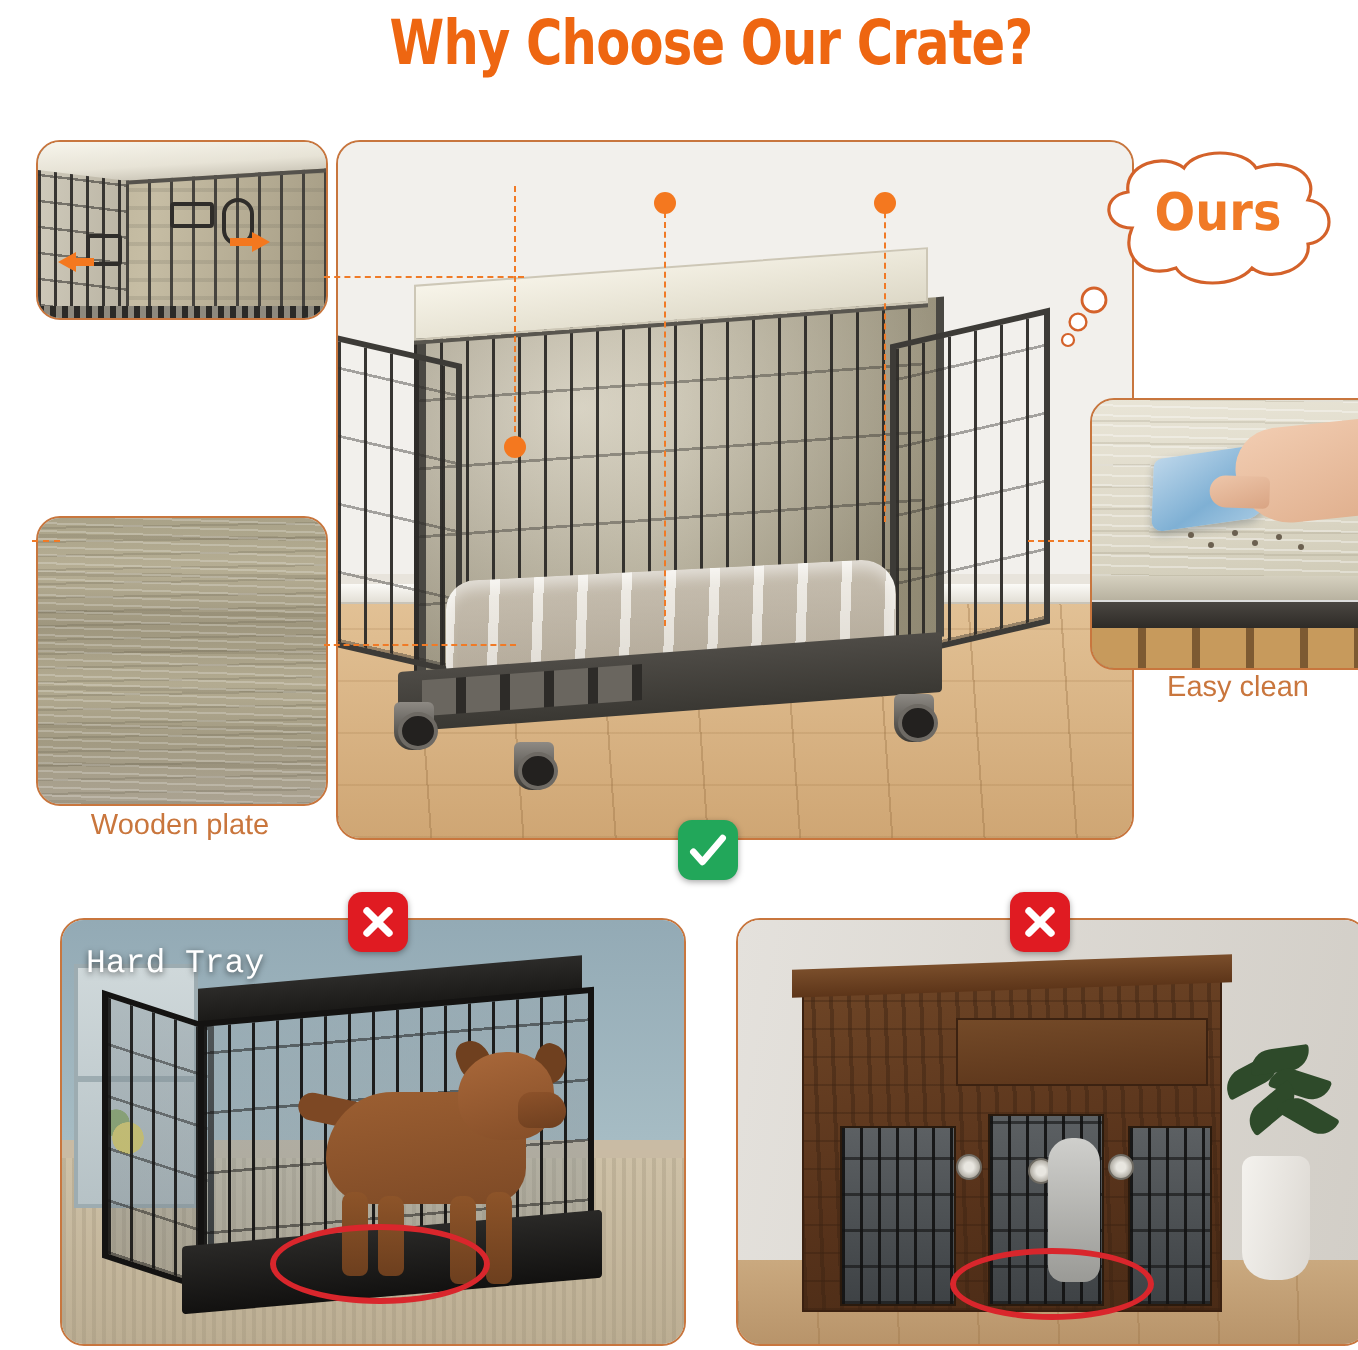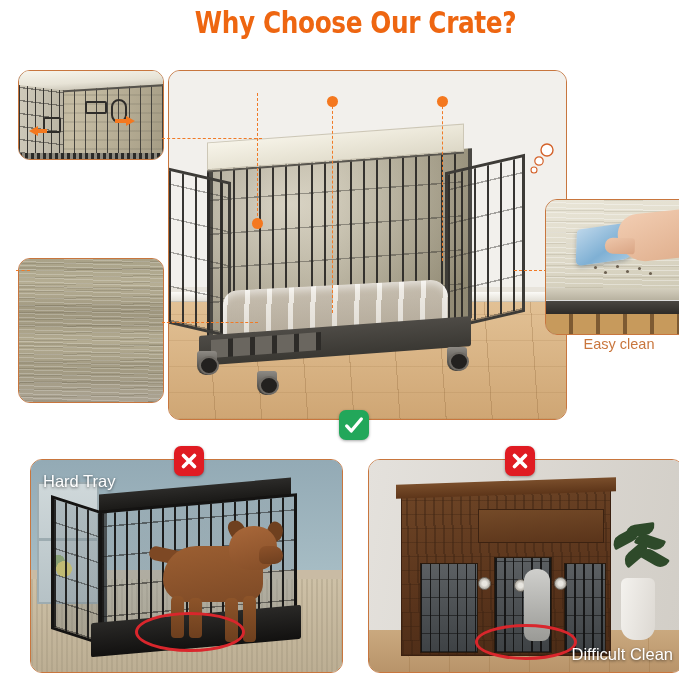--- a/index.html
+++ b/index.html
@@ -468,20 +468,21 @@
       <div class="arrowhead arr-left" style="left:10px;top:55px;"></div>
       <div class="arr-stub" style="left:96px;top:48px;width:12px;"></div>
       <div class="arrowhead arr-right" style="left:107px;top:45px;"></div>
       <div style="position:absolute;left:0;right:0;bottom:0;height:6px;background:repeating-linear-gradient(90deg,#2b2a27 0 3px,#8d897e 3px 6px);"></div>
     </div>
   </div>
 
   <div class="panel" id="p-wood">
     <div class="panel-img wood-tex"></div>
   </div>
+  <div class="caption" style="left:2px; top:405px; width:144px;">Wooden plate</div>
 
   <div class="panel" id="p-main">
     <div class="panel-img">
       <div class="room"></div>
       <div class="room-floor"></div>
       <div class="room-base"></div>
 
       <div class="crate-wrap">
         <div class="crate-body">
           <div class="crate-inner-shadow"></div>
@@ -508,20 +509,27 @@
 
     <div class="dash-v" style="left:273px; top:30px; height:160px;"></div>
     <div class="dot" style="left:268px; top:25px;"></div>
   </div>
 
   <div class="dash-h" style="left:146px; top:138px; width:100px;"></div>
   <div class="dash-h" style="left:146px; top:322px; width:96px;"></div>
   <div class="dash-h" style="left:498px; top:270px; width:58px;"></div>
   <div class="dash-h" style="left:0px; top:270px; width:14px;"></div>
 
+  <div id="ours-bubble">
+    <svg class="cloud-svg" viewBox="0 0 134 72">
+      <path d="M24 42 C10 42 8 26 22 24 C20 10 40 4 50 12 C56 2 80 2 86 12 C104 6 118 16 112 28
+               C126 30 126 48 112 50 C114 62 94 70 84 62 C76 72 52 72 46 62 C30 68 18 56 24 42 Z" fill="#ffffff" stroke="#d4622a" stroke-width="1.6"></path>
+    </svg>
+    <div class="ours-text">Ours</div>
+  </div>
   <svg style="position:absolute;left:514px;top:142px;width:26px;height:34px;" viewBox="0 0 26 34">
     <circle cx="17" cy="8" r="6" fill="#fff" stroke="#d4622a" stroke-width="1.4"></circle>
     <circle cx="9" cy="19" r="4.2" fill="#fff" stroke="#d4622a" stroke-width="1.2"></circle>
     <circle cx="4" cy="28" r="3" fill="#fff" stroke="#d4622a" stroke-width="1.1"></circle>
   </svg>
 
   <div class="panel" id="p-clean">
     <div class="panel-img">
       <div class="clean-top"></div>
       <div class="clean-edge"></div>
@@ -569,21 +577,21 @@
           <div class="dog-snout"></div>
           <div class="dog-leg" style="left:8px; top:74px; height:42px;"></div>
           <div class="dog-leg" style="left:26px; top:76px; height:40px;"></div>
           <div class="dog-leg" style="left:62px; top:76px; height:44px;"></div>
           <div class="dog-leg" style="left:80px; top:74px; height:46px;"></div>
         </div>
       </div>
 
       <div class="red-ellipse" style="left:104px; top:152px; width:104px; height:34px;"></div>
     </div>
-    <div class="bp-label" style="left:12px; top:12px;">Hard Tray</div>
+    <div class="bp-label" style="left:12px; top:12px;font-family:Liberation Mono, monospace;">Hard Tray</div>
   </div>
 
   <div class="badge badge-no" style="left:158px; top:446px;">
     <svg viewBox="0 0 24 24">
       <path d="M6 6 L18 18 M18 6 L6 18" fill="none" stroke="#ffffff" stroke-width="4" stroke-linecap="round"></path>
     </svg>
   </div>
 
   <div class="bpanel" id="p-difficult">
     <div class="br-scene">
@@ -606,21 +614,20 @@
         <div class="leaf" style="left:2px; top:10px; transform:rotate(-28deg);"></div>
         <div class="leaf" style="left:16px; top:2px; transform:rotate(-8deg);"></div>
         <div class="leaf" style="left:26px; top:14px; transform:rotate(18deg);"></div>
         <div class="leaf" style="left:12px; top:26px; transform:rotate(-40deg);"></div>
         <div class="leaf" style="left:30px; top:30px; transform:rotate(30deg);"></div>
       </div>
       <div class="pot"></div>
 
       <div class="red-ellipse" style="left:106px; top:164px; width:96px; height:30px;"></div>
     </div>
-    <div class="bp-label" style="right:10px; bottom:8px;">Difficult Clean</div>
   </div>
 
   <div class="badge badge-no" style="left:489px; top:446px;">
     <svg viewBox="0 0 24 24">
       <path d="M6 6 L18 18 M18 6 L6 18" fill="none" stroke="#ffffff" stroke-width="4" stroke-linecap="round"></path>
     </svg>
   </div>
 
 
 </div>

